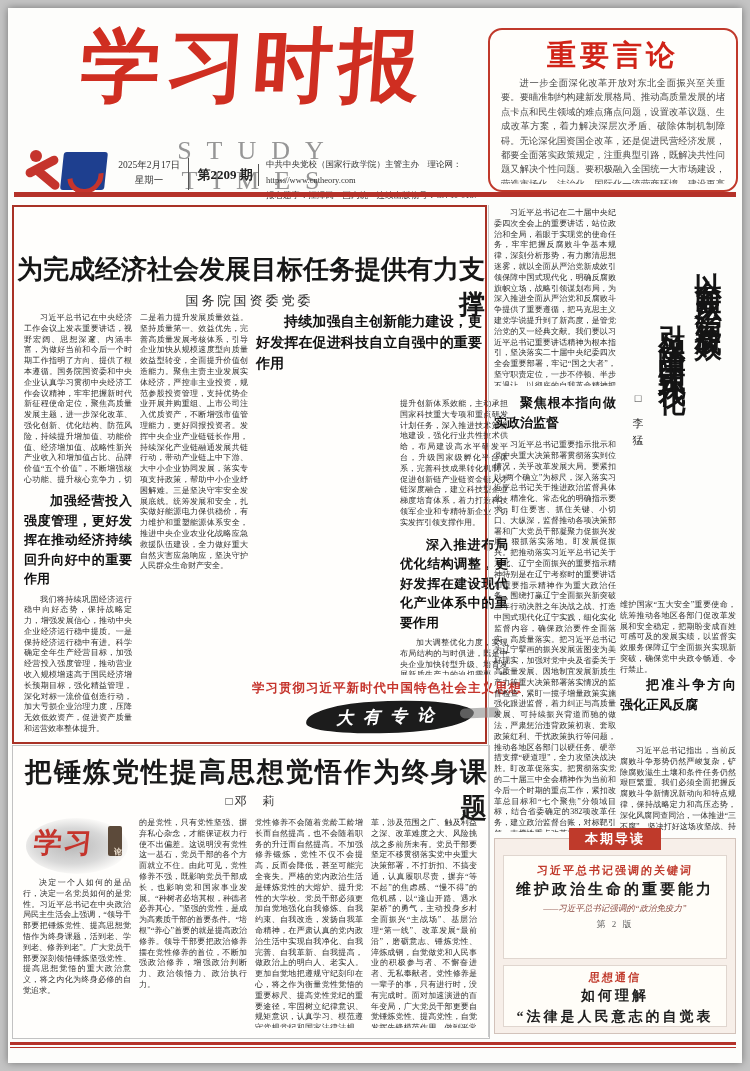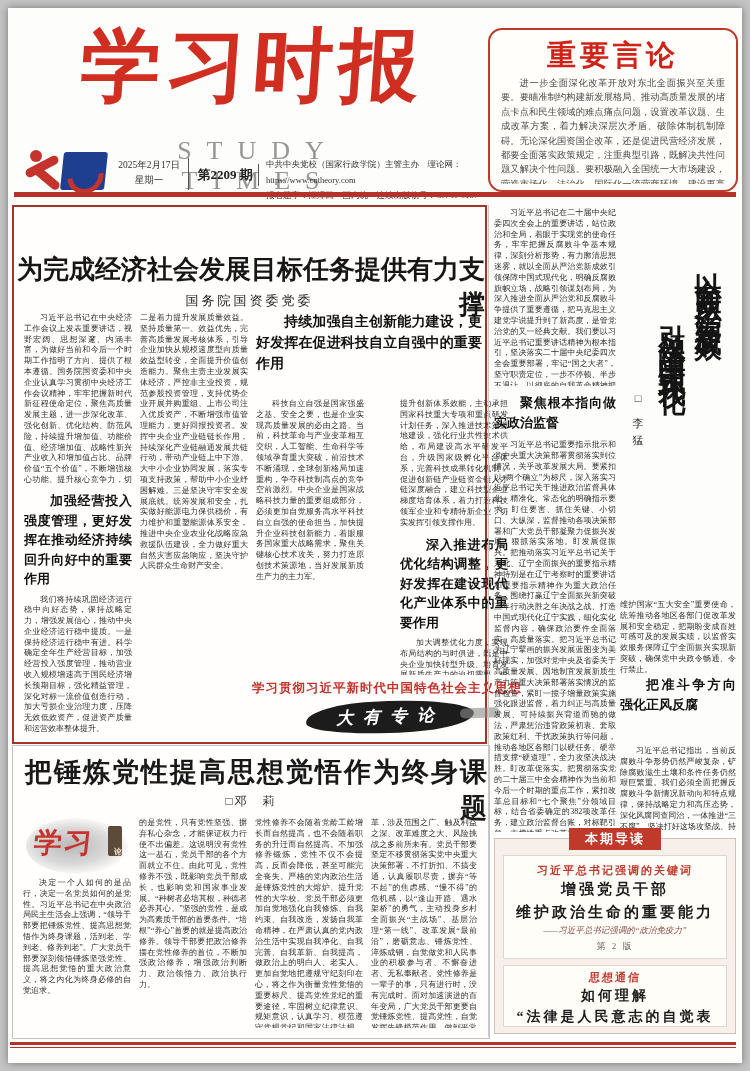--- a/index.html
+++ b/index.html
@@ -99,21 +99,20 @@
       <div class="abs colflex" style="left:10px;top:106px;width:108px;height:422px;">
         <div class="jtext" style="max-height:172px;">习近平总书记在中央经济工作会议上发表重要讲话，视野宏阔、思想深邃、内涵丰富，为做好当前和今后一个时期工作指明了方向、提供了根本遵循。国务院国资委和中央企业认真学习贯彻中央经济工作会议精神，牢牢把握新时代新征程使命定位，聚焦高质量发展主题，进一步深化改革、强化创新、优化结构、防范风险，持续提升增加值、功能价值、经济增加值、战略性新兴产业收入和增加值占比、品牌价值“五个价值”，不断增强核心功能、提升核心竞争力，切实发挥好国有经济战略支撑作用，更好发挥科技创新、产业控制、安全支撑作用，高质量完成“十四五”规划目标任务，为实现“十五五”良好开局打牢基础。</div>
         <div class="subhead">加强经营投入强度管理，更好发挥在推动经济持续回升向好中的重要作用</div>
         <div class="jtext" style="flex:1;">我们将持续巩固经济运行稳中向好态势，保持战略定力，增强发展信心，推动中央企业经济运行稳中提质。一是保持经济运行稳中有进。科学确定全年生产经营目标，加强经营投入强度管理，推动营业收入规模增速高于国民经济增长预期目标，强化精益管理，深化对标一流价值创造行动，加大亏损企业治理力度，压降无效低效资产，促进资产质量和运营效率整体提升。</div>
       </div>
 
       <div class="abs jtext noind" style="left:126px;top:106px;width:108px;height:422px;">二是着力提升发展质量效益。坚持质量第一、效益优先，完善高质量发展考核体系，引导企业加快从规模速度型向质量效益型转变，全面提升价值创造能力。聚焦主责主业发展实体经济，严控非主业投资，规范参股投资管理，支持优势企业开展并购重组、上市公司注入优质资产，不断增强市值管理能力，更好回报投资者。发挥中央企业产业链链长作用，持续深化产业链融通发展共链行动，带动产业链上中下游、大中小企业协同发展，落实专项支持政策，帮助中小企业纾困解难。三是坚决守牢安全发展底线。统筹发展和安全，扎实做好能源电力保供稳价，有力维护和重塑能源体系安全，推进中央企业农业化战略应急救援队伍建设，全力做好重大自然灾害应急响应，坚决守护人民群众生命财产安全。</div>
 
       <div class="abs subhead" style="left:242px;top:104px;width:226px;font-size:14px;margin:0;">持续加强自主创新能力建设，更好发挥在促进科技自立自强中的重要作用</div>
 
-      <div class="abs jtext" style="left:242px;top:192px;width:108px;height:272px;">科技自立自强是国家强盛之基、安全之要，也是企业实现高质量发展的必由之路。当前，科技革命与产业变革相互交织，人工智能、生命科学等领域孕育重大突破，前沿技术不断涌现，全球创新格局加速重构，争夺科技制高点的竞争空前激烈。中央企业是国家战略科技力量的重要组成部分，必须更加自觉服务高水平科技自立自强的使命担当，加快提升企业科技创新能力，着眼服务国家重大战略需求，聚焦关键核心技术攻关，努力打造原创技术策源地，当好发展新质生产力的主力军。</div>
 
       <div class="abs colflex" style="left:358px;top:192px;width:108px;height:276px;margin-left:28px;">
         <div class="jtext noind" style="max-height:150px;">提升创新体系效能，主动承担国家科技重大专项和重点研发计划任务，深入推进技术策源地建设，强化行业共性技术供给，布局建设高水平研发平台，升级国家级孵化平台体系，完善科技成果转化机制，促进创新链产业链资金链人才链深度融合，建立科技型企业梯度培育体系，着力打造科技领军企业和专精特新企业，切实发挥引领支撑作用。</div>
         <div class="subhead">深入推进布局优化结构调整，更好发挥在建设现代化产业体系中的重要作用</div>
         <div class="jtext" style="flex:1;">加大调整优化力度，实现布局结构的与时俱进，既是中央企业加快转型升级、培育发展新质生产力的迫切需要，也是充分发挥战略支撑作用、更好助力现代化产业体系建设的重大举措。（下转2版）</div>
       </div>
 
       <div class="abs slogan" style="left:238px;top:473px;width:230px;">学习贯彻习近平新时代中国特色社会主义思想</div>
       <div class="abs stamp" style="left:292px;top:494px;width:168px;height:32px;">
         <span>大有专论</span>
@@ -153,21 +152,20 @@
       <div class="abs jtext noind" style="left:612px;top:592px;width:116px;height:98px;">维护国家“五大安全”重要使命，统筹推动各地区各部门促改革发展和安全稳定，把期盼变成百姓可感可及的发展实绩，以监督实效服务保障辽宁全面振兴实现新突破，确保党中央政令畅通、令行禁止。</div>
       <div class="abs rsubhead" style="left:612px;top:667px;width:116px;">把准斗争方向强化正风反腐</div>
       <div class="abs jtext" style="left:612px;top:738px;width:116px;height:86px;">习近平总书记指出，当前反腐败斗争形势仍然严峻复杂，铲除腐败滋生土壤和条件任务仍然艰巨繁重。我们必须全面把握反腐败斗争新情况新动向和特点规律，保持战略定力和高压态势，深化风腐同查同治，一体推进“三不腐”，坚决打好这场攻坚战、持久战、总体战。（下转4版）</div>
     </div>
 
     <div class="abs digest">
       <div class="digest-tag">本期导读</div>
 
       <div class="ditem" style="top:16px;height:102px;">
         <div class="d-kicker">习近平总书记强调的关键词</div>
-        <div class="d-line">增强党员干部</div>
         <div class="d-line">维护政治生命的重要能力</div>
         <div class="d-note">——习近平总书记强调的“政治免疫力”</div>
         <div class="d-page">第 2 版</div>
       </div>
 
       <div class="ditem" style="top:126px;height:60px;">
         <div class="d-kicker" style="margin-top:4px;">思想通信</div>
         <div class="d-line" style="font-size:14px;">如何理解</div>
         <div class="d-line" style="font-size:14px;">“法律是人民意志的自觉表现”</div>
 

